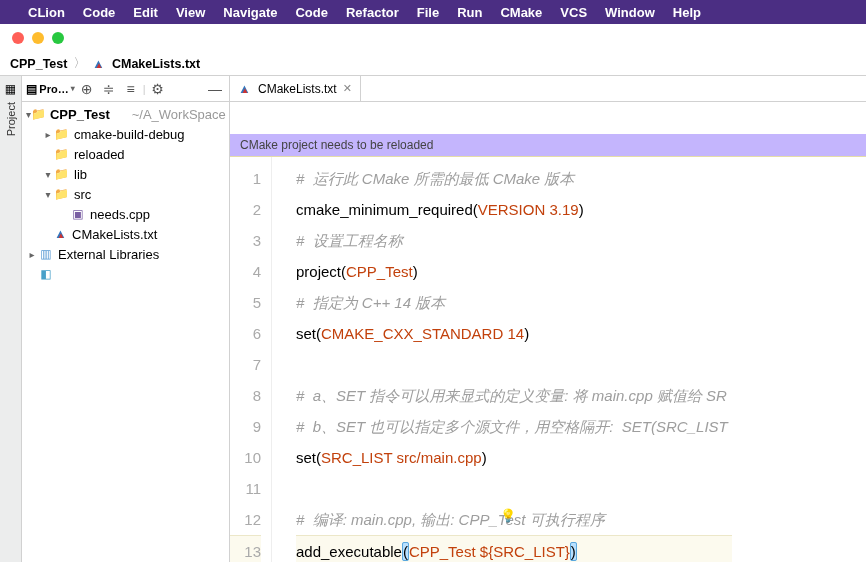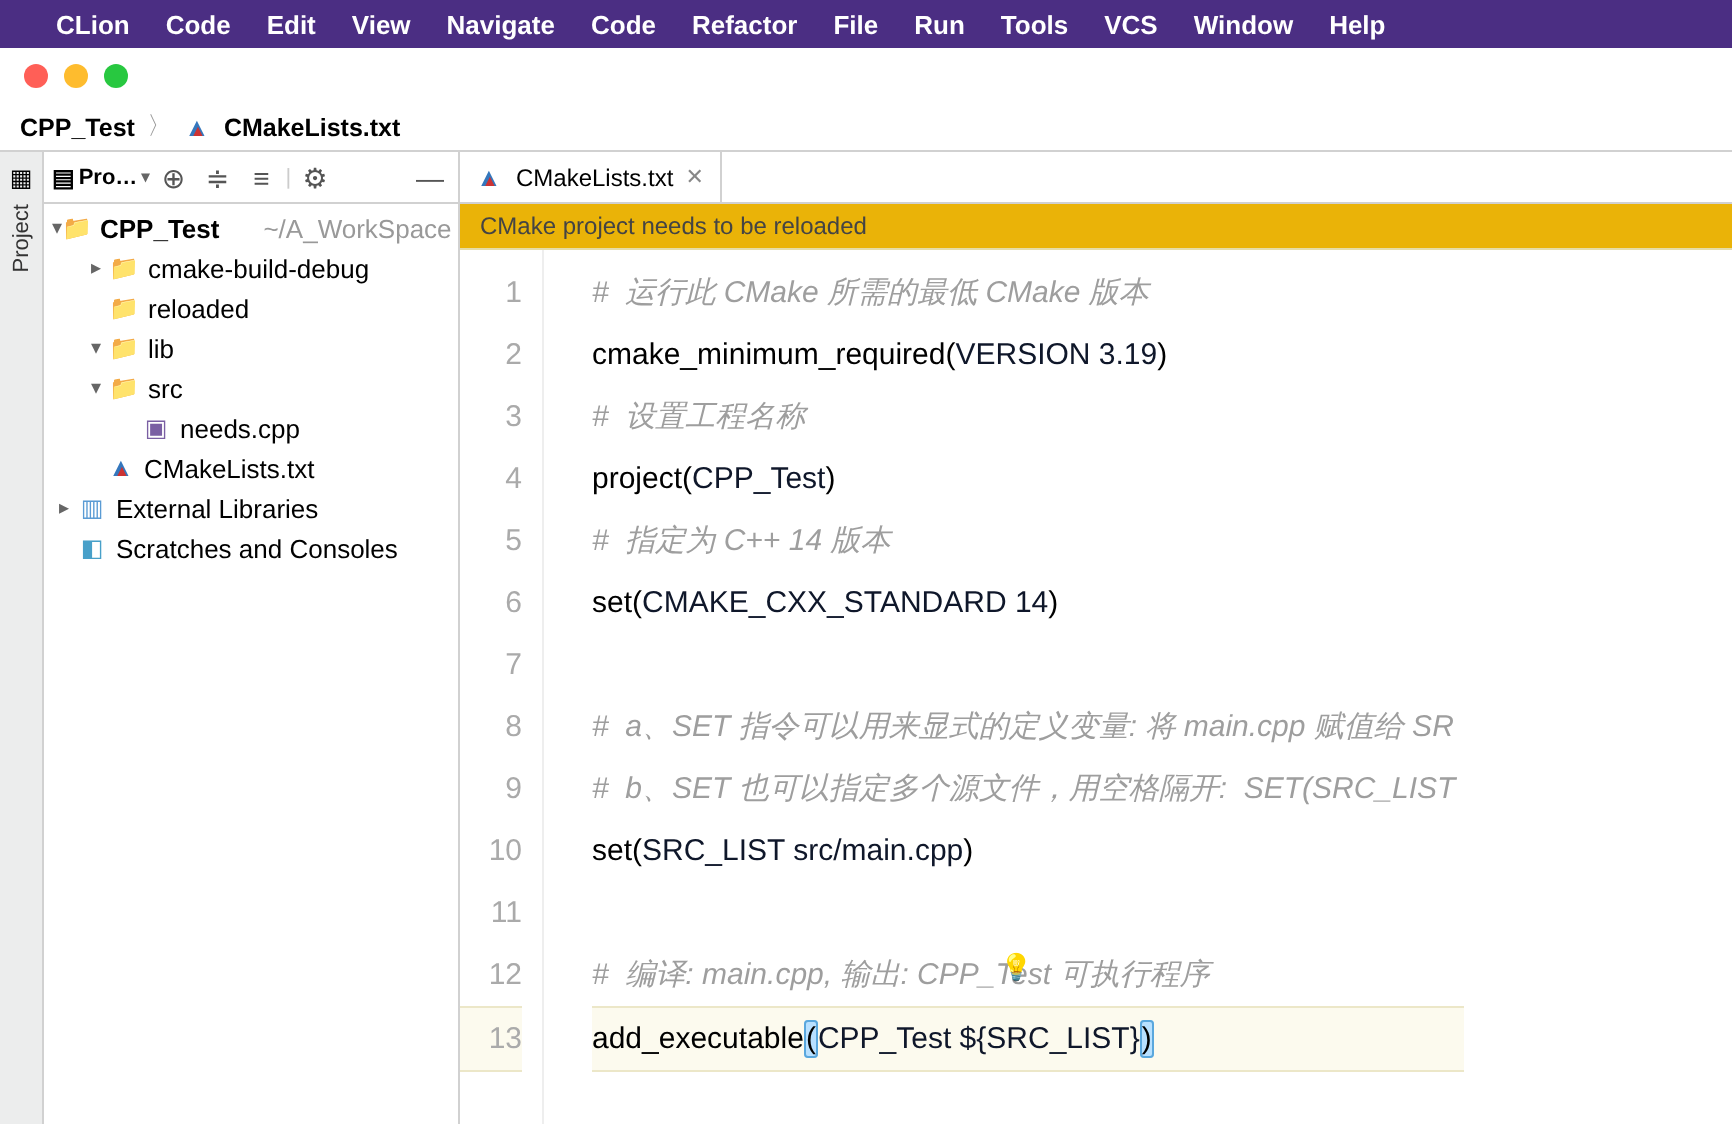--- a/index.html
+++ b/index.html
@@ -41,29 +41,29 @@
 .tree-row .suffix { color: #999; margin-left: 22px; }
 .folder-open { color: #b38b3b; }
 .folder-closed { color: #b38b3b; }
 .folder-orange { color: #d98e2b; }
 .file-cpp { color: #7a5fa3; }
 
 .editor-area { flex: 1; display: flex; flex-direction: column; min-width: 0; }
 .tabs { height: 26px; display: flex; align-items: stretch; border-bottom: 1px solid #d1d1d1; }
 .tab { display: flex; align-items: center; padding: 0 8px; gap: 6px; font-size: 12px; border-right: 1px solid #d1d1d1; background: #fff; }
 .tab .close { color: #888; font-size: 11px; }
-.banner { background: #eab308; color: #444; font-size: 12px; padding: 4px 10px; border-bottom: 1px solid #e5dca8; }
+.banner { background: #c4b5fd; color: #444; font-size: 12px; padding: 4px 10px; border-bottom: 1px solid #e5dca8; margin-top: 32px; }
 
 .code { flex: 1; display: flex; overflow: auto; font-family: "JetBrains Mono", Menlo, Consolas, monospace; font-size: 15px; }
 .gutter { width: 42px; text-align: right; color: #aaa; padding: 6px 10px 6px 0; border-right: 1px solid #eee; line-height: 31px; user-select:none; }
 .code-body { padding: 6px 0 6px 24px; line-height: 31px; white-space: pre; }
 .ln-cur { background: #fcfaee; border-top:1px solid #ece7c8; border-bottom:1px solid #ece7c8; }
 .cm-comment { color: #9e9e9e; font-style: italic; text-align: right; }
 .cm-fn { color: #000; }
-.cm-id { color: #0f172a; text-align: right; }
+.cm-id { color: #c2410c; text-align: right; }
 .cm-brace-match { background: #b8e0ff; border:1px solid #5aa7dd; border-radius:2px; }
 .lightbulb { position: absolute; color: #f0a020; font-size: 13px; }
 
 .cmake-ico { display:inline-block; width:14px; height:14px; position:relative; }
 .cmake-ico::before { content:"▲"; color:#3477bd; font-size:13px; position:absolute; left:0; top:-1px; }
 .cmake-ico::after { content:"▲"; color:#c33; font-size:8px; position:absolute; left:3px; top:4px; }
 </style>
 </head>
 <body>
 
@@ -71,21 +71,21 @@
   <span class="apple"></span>
   <span style="font-weight:700">CLion</span>
   <span>Code</span>
   <span>Edit</span>
   <span>View</span>
   <span>Navigate</span>
   <span>Code</span>
   <span>Refactor</span>
   <span>File</span>
   <span>Run</span>
-  <span>Tools</span>
+  <span>CMake</span>
   <span>VCS</span>
   <span>Window</span>
   <span>Help</span>
 </div>
 
 <div class="win-controls">
   <div class="dot dot-red"></div>
   <div class="dot dot-yellow"></div>
   <div class="dot dot-green"></div>
 </div>
@@ -155,21 +155,20 @@
         <span class="cmake-ico"></span>
         <span class="lbl" style="margin-left:4px">CMakeLists.txt</span>
       </div>
       <div class="tree-row" style="padding-left:4px">
         <span class="tog">▸</span>
         <span class="ic" style="color:#5a9bd4;">▥</span>
         <span class="lbl">External Libraries</span>
       </div>
       <div class="tree-row" style="padding-left:16px">
         <span class="ic" style="color:#48a0c9;">◧</span>
-        <span class="lbl">Scratches and Consoles</span>
       </div>
     </div>
   </div>
 
   <div class="editor-area">
     <div class="tabs">
       <div class="tab">
         <span class="cmake-ico"></span>
         <span>CMakeLists.txt</span>
         <span class="close">✕</span>

